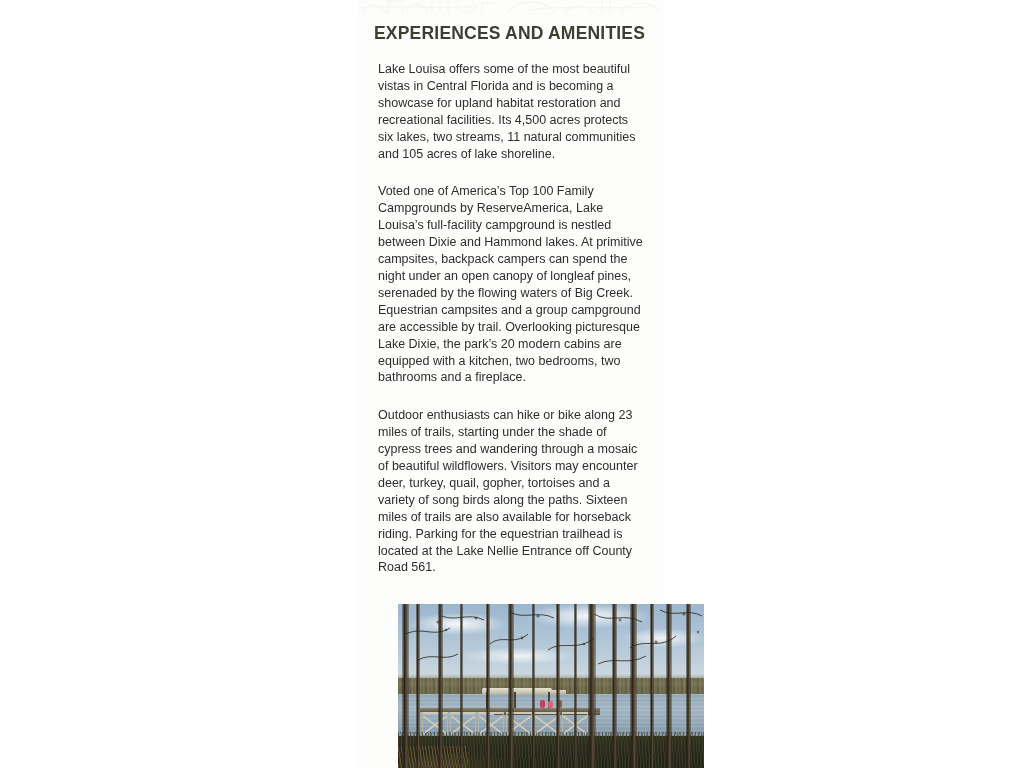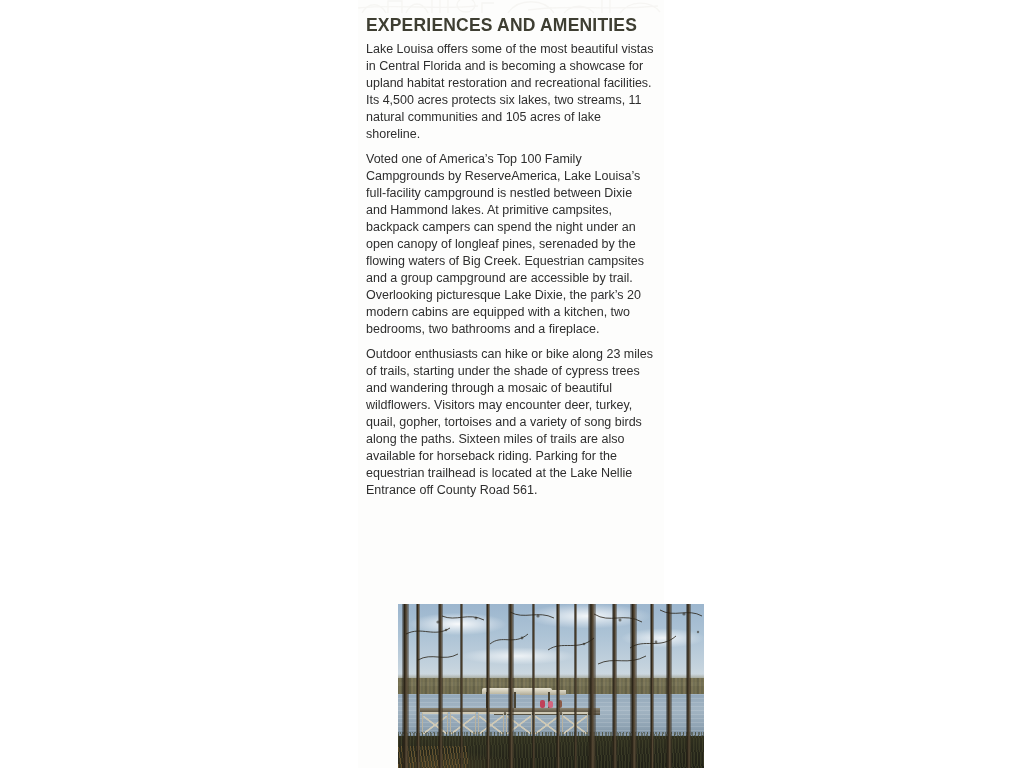--- a/index.html
+++ b/index.html
@@ -48,32 +48,32 @@
   #article {
     position: absolute;
     left: 0;
     top: 0;
     width: 306px;
     padding: 0 8px 0 8px;
     box-sizing: border-box;
   }
 
   .section-heading {
-    margin: 0;
+    margin: 8px;
     padding-top: 14px;
     font-size: 17.5px;
     line-height: 22px;
     font-weight: bold;
     letter-spacing: 0.2px;
     color: #3e3e32;
     font-family: "Liberation Sans", sans-serif;
   }
 
   .body-paragraph {
-    margin: 0;
+    margin: 12px;
     padding-top: 9px;
     font-size: 12.5px;
     line-height: 16.9px;
     color: #2e2e2e;
     text-align: left;
     font-family: "Liberation Sans", sans-serif;
   }
   .body-paragraph.first {
     padding-top: 5px;
   }

